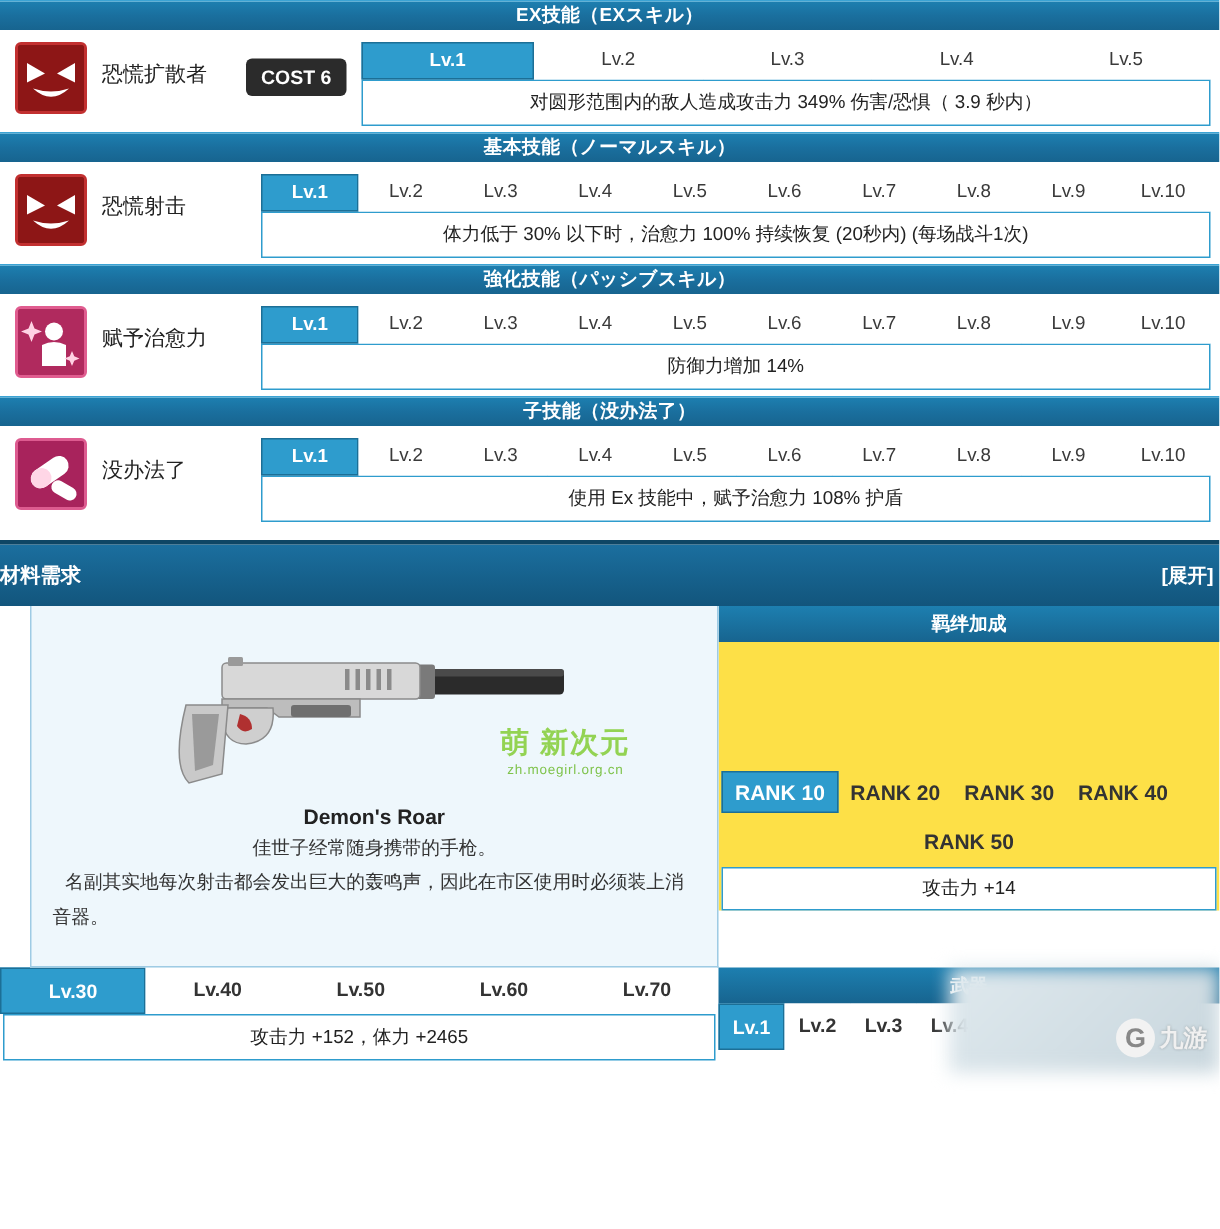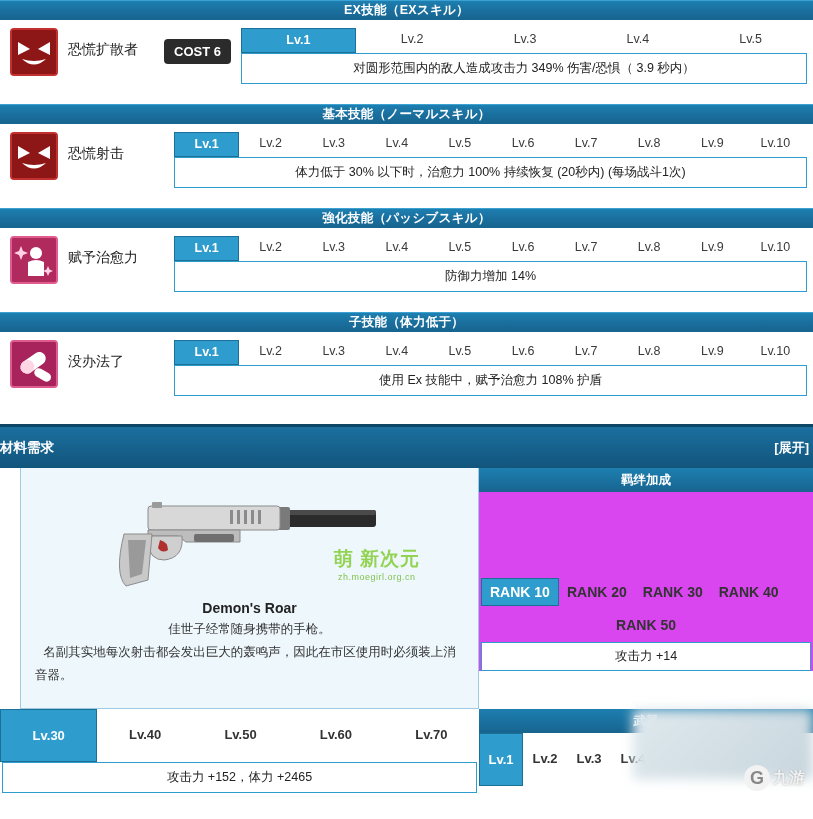--- a/index.html
+++ b/index.html
@@ -23,21 +23,21 @@
     align-items: center;
     justify-content: center;
     letter-spacing: 0.3px;
     border-top: 1px solid #3ba3d4;
   }
 
   
   .skill-row {
     display: flex;
     align-items: flex-start;
-    padding: 8px 6px 20px 10px;
+    padding: 8px 6px 4px 10px;
     background:#fff;
   }
   .skill-icon {
     width: 48px; height: 48px;
     border-radius: 4px;
     background: #8d1616;
     border: 2px solid #c23030;
     flex: 0 0 48px;
     position: relative;
     overflow: hidden;
@@ -146,21 +146,21 @@
   }
   .watermark {
     position:absolute; right: 58px; top: 78px;
     opacity: 0.95; text-align:center;
     pointer-events:none;
   }
   .wm-line1 { font-size: 19px; font-weight:bold; color:#8fd24a; letter-spacing:1px; }
   .wm-line2 { font-size: 9px; color:#7ac143; letter-spacing:0.5px; }
 
   
-  .rank-wrap { padding: 86px 0 0 0; background:#d946ef; }
+  .rank-wrap { padding: 86px 0 0 0; background:#fde047; }
   .rank-row {
     display:flex; justify-content:flex-start; align-items:center;
     font-size: 14px; color:#333; gap: 0px; padding: 0 2px;
   }
   .rank-chip {
     padding: 5px 8px; font-weight:bold;
   }
   .rank-chip.active {
     background: #2e9ccd; color:#fff; border:1px solid #1c6f96;
   }
@@ -178,21 +178,21 @@
   .br { width: 334px; position:relative; }
   .w-head {
     height: 24px;
     background: linear-gradient(to bottom, #1d7fb0 0%, #17648f 100%);
     color:#fff; font-size:12.5px; font-weight:bold;
     display:flex; align-items:center; justify-content:center;
   }
   .lvl-tabs { display:flex; }
   .lvl-tab {
     flex:1 1 0; text-align:center; font-size:13px; font-weight:bold;
-    color:#333; padding: 18px 0;
+    color:#333; padding: 7px 0;
     background:#fff;
   }
   .lvl-tab.active { background:#2e9ccd; color:#fff; border:1px solid #1c6f96; }
   .lvl-val {
     border:1px solid #2e9ccd; text-align:center; font-size:12.5px;
     padding: 6px 0; color:#222; background:#fff; margin: 0 2px;
   }
   .blur-overlay {
     position:absolute; right:0; top:0; width:180px; height:70px;
     background: linear-gradient(135deg,#dfe9ee,#c8d6dd);
@@ -298,21 +298,21 @@
         <div class="lv-tab">Lv.7</div>
         <div class="lv-tab">Lv.8</div>
         <div class="lv-tab">Lv.9</div>
         <div class="lv-tab">Lv.10</div>
       </div>
       <div class="skill-desc">防御力增加 14%</div>
     </div>
   </div>
 
   <div class="sec-bar">
-    <span>子技能（体力低于）</span>
+    <span>子技能（没办法了）</span>
   </div>
   <div class="skill-row">
     <div class="skill-icon pink2">
       <svg width="44" height="44" viewBox="0 0 44 44">
         <rect width="44" height="44" fill="#a8235c"></rect>
         <g transform="rotate(-35 22 22)">
           <rect x="8" y="14" width="28" height="13" rx="6.5" fill="#ffffff"></rect>
           <rect x="8" y="14" width="14" height="13" rx="6.5" fill="#ffd6e6"></rect>
         </g>
         <g transform="rotate(30 30 32)">

